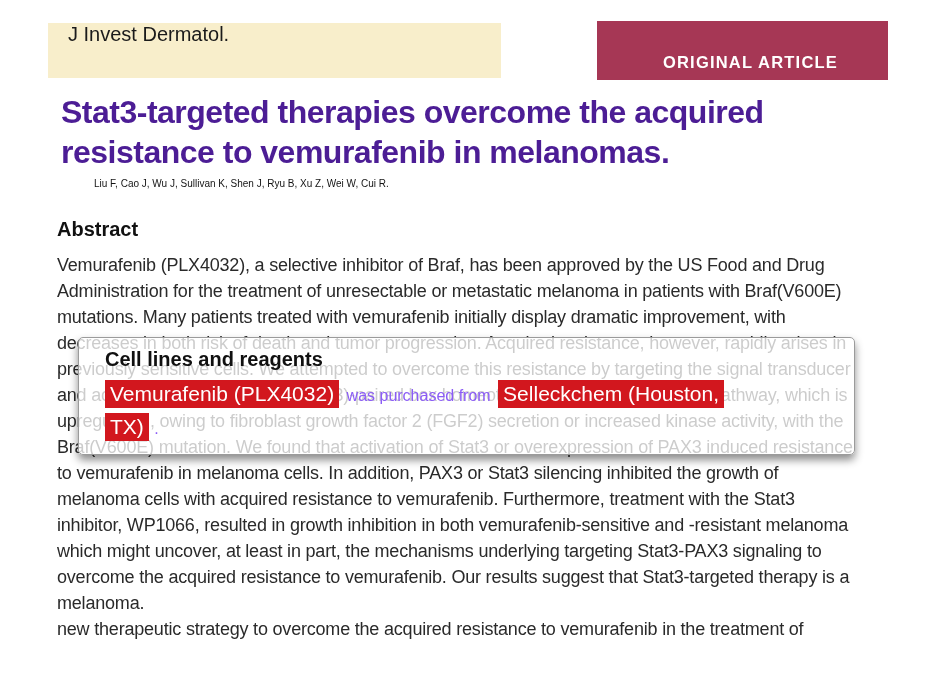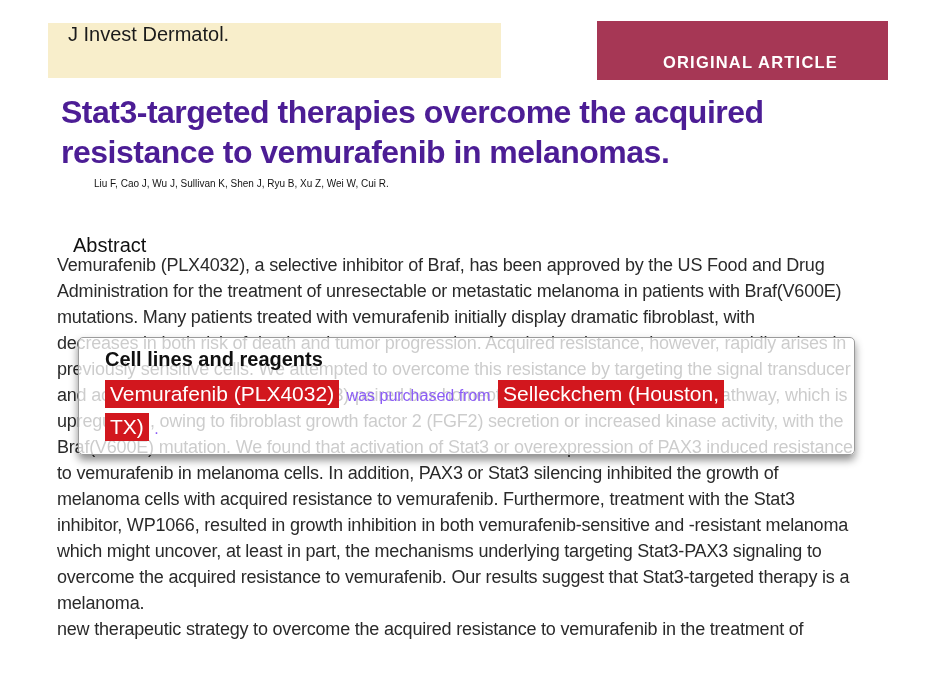--- a/index.html
+++ b/index.html
@@ -17,21 +17,21 @@
     background:var(--maroon,#A63755);display:flex;align-items:flex-end;justify-content:flex-end;
     padding:0 50px 8px 0;box-sizing:border-box;
   }
   .badge span{color:#ffffff;font-weight:bold;font-size:16.5px;letter-spacing:1.2px;text-align:right;}
   .title{
     position:absolute;left:57px;top:88px;margin:4px;font-size:32px;font-weight:bold;
     color:#4c1d95;line-height:40px;letter-spacing:-0.5px;
   }
   .title .tline{white-space:nowrap;}
   .authors{position:absolute;left:57px;top:178px;font-size:10px;color:#141414;white-space:nowrap;margin-left:37px;}
-  .abs-h{position:absolute;left:57px;top:218px;margin:16px;font-size:20px;font-weight:normal;color:#111;}
+  .abs-h{position:absolute;left:57px;top:218px;margin:0;font-size:20px;font-weight:bold;color:#111;}
   .abstract{
     position:absolute;left:57px;top:252px;z-index:1;
     font-size:18px;line-height:26px;color:#2a2a2a;letter-spacing:-0.2px;
   }
   .aline{white-space:nowrap;height:26px;}
   .popup{
     position:absolute;left:78px;top:337px;width:777px;height:118px;z-index:5;
     background:rgba(255,255,255,0.76);
     border:1px solid #9b9b9b;border-radius:5px;
     box-shadow:0 5px 8px rgba(0,0,0,0.45);
@@ -64,21 +64,21 @@
     <div class="tline">resistance to vemurafenib in melanomas.</div>
   </h1>
 
   <div class="authors">Liu F, Cao J, Wu J, Sullivan K, Shen J, Ryu B, Xu Z, Wei W, Cui R.</div>
 
   <h2 class="abs-h">Abstract</h2>
 
   <div class="abstract">
     <div class="aline">Vemurafenib (PLX4032), a selective inhibitor of Braf, has been approved by the US Food and Drug</div>
     <div class="aline">Administration for the treatment of unresectable or metastatic melanoma in patients with Braf(V600E)</div>
-    <div class="aline">mutations. Many patients treated with vemurafenib initially display dramatic fibroblast, with</div>
+    <div class="aline">mutations. Many patients treated with vemurafenib initially display dramatic improvement, with</div>
     <div class="aline">decreases in both risk of death and tumor progression. Acquired resistance, however, rapidly arises in</div>
     <div class="aline">previously sensitive cells. We attempted to overcome this resistance by targeting the signal transducer</div>
     <div class="aline">and activator of transcription 3 (Stat3)-paired box homeotic gene 3 (PAX3) signaling pathway, which is</div>
     <div class="aline">upregulated, owing to fibroblast growth factor 2 (FGF2) secretion or increased kinase activity, with the</div>
     <div class="aline">Braf(V600E) mutation. We found that activation of Stat3 or overexpression of PAX3 induced resistance</div>
     <div class="aline">to vemurafenib in melanoma cells. In addition, PAX3 or Stat3 silencing inhibited the growth of</div>
     <div class="aline">melanoma cells with acquired resistance to vemurafenib. Furthermore, treatment with the Stat3</div>
     <div class="aline">inhibitor, WP1066, resulted in growth inhibition in both vemurafenib-sensitive and -resistant melanoma</div>
     <div class="aline">which might uncover, at least in part, the mechanisms underlying targeting Stat3-PAX3 signaling to</div>
     <div class="aline">overcome the acquired resistance to vemurafenib. Our results suggest that Stat3-targeted therapy is a</div>

